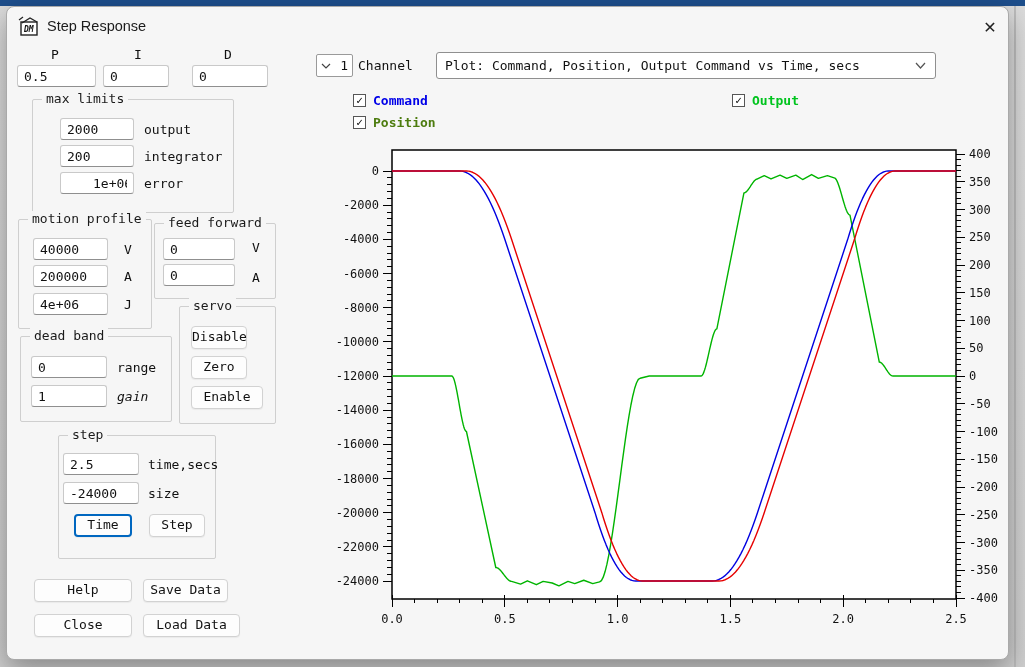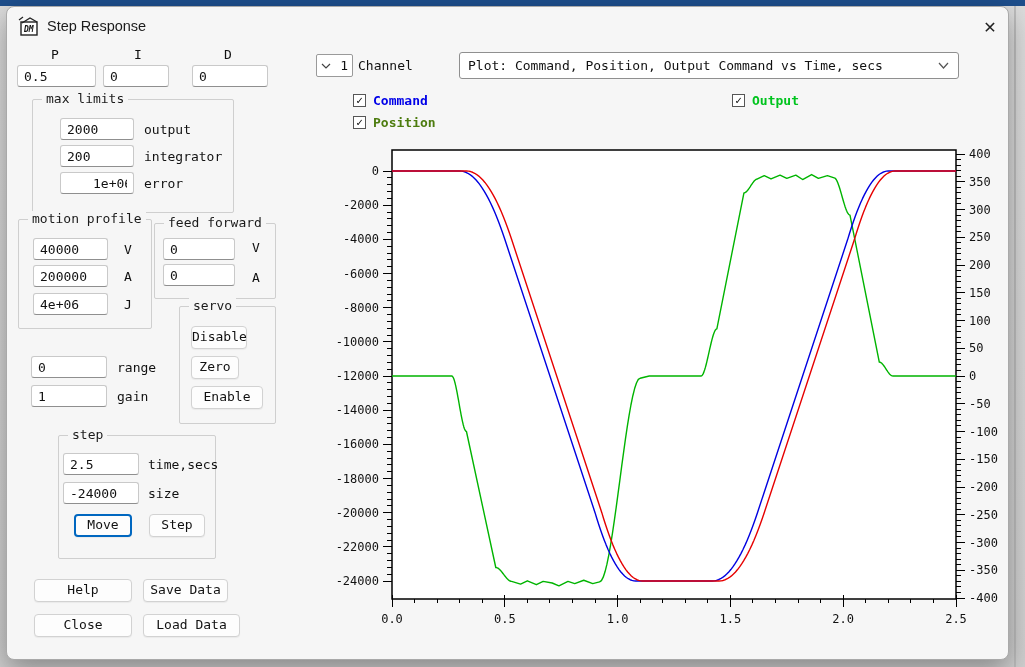--- a/index.html
+++ b/index.html
@@ -51,21 +51,21 @@
     display:flex;align-items:center;justify-content:center;font-size:11px;font-weight:bold;color:#000;line-height:1;
   }
   .cb .cb-label{font-size:13px;font-weight:bold;white-space:pre;}
   .spinner{
     position:absolute;left:309px;top:47px;width:37px;height:23px;box-sizing:border-box;
     background:#fff;border:1px solid #9a9a9a;border-radius:2px;display:flex;align-items:center;cursor:pointer;
   }
   .spinner .chev{margin-left:4px;display:flex;}
   .spinner .val{flex:1;text-align:right;padding-right:4px;font-size:13px;color:#111;}
   .combo{
-    position:absolute;left:452px;top:45px;width:500px;height:27px;box-sizing:border-box;
+    position:absolute;left:429px;top:45px;width:500px;height:27px;box-sizing:border-box;
     background:#fff;border:1px solid #8f8f8f;border-radius:3px;display:flex;align-items:center;cursor:pointer;
   }
   .combo .combo-text{flex:1;padding-left:8px;font-size:13px;color:#111;white-space:pre;overflow:hidden;}
   .combo .chev{margin-right:9px;display:flex;}
   svg text{font-family:"DejaVu Sans Mono","Liberation Mono",monospace;}
 </style>
 </head>
 <body>
 
 <div class="desktop-top-strip"></div>
@@ -116,36 +116,39 @@
   </div>
   <input class="tb" style="left: 156px; top: 231px; width: 72px;" value="0">
   <div class="lbl" style="left:245px;top:233px;">V</div>
   <input class="tb" style="left: 156px; top: 257px; width: 72px;" value="0">
   <div class="lbl" style="left:245px;top:263px;">A</div>
 
   <div class="group" style="left:172px;top:299px;width:95px;height:116px;">
     <div class="group-legend">servo</div>
   </div>
   <div class="btn" style="left:184px;top:319px;width:56px;">Disable</div>
-  <div class="btn" style="left:184px;top:349px;width:48px;">Zero</div>
+  <div class="btn" style="left:184px;top:349px;width:56px;">Zero</div>
   <div class="btn" style="left:184px;top:379px;width:72px;">Enable</div>
 
+  <div class="group" style="left:13px;top:329px;width:150px;height:84px;">
+    <div class="group-legend">dead band</div>
+  </div>
   <input class="tb" style="left: 24px; top: 349px; width: 76px;" value="0">
   <div class="lbl" style="left:110px;top:353px;">range</div>
   <input class="tb" style="left: 24px; top: 378px; width: 76px;" value="1">
-  <div class="lbl" style="left:110px;top:382px;">gain</div>
+  <div class="lbl" style="left:110px;top:382px;font-style:italic;">gain</div>
 
   <div class="group" style="left:51px;top:428px;width:156px;height:122px;">
     <div class="group-legend">step</div>
   </div>
   <input class="tb" style="left: 56px; top: 446px; width: 76px;" value="2.5">
   <div class="lbl" style="left:141px;top:450px;">time,secs</div>
   <input class="tb" style="left: 56px; top: 475px; width: 76px;" value="-24000">
   <div class="lbl" style="left:141px;top:479px;">size</div>
-  <div class="btn primary" style="left:67px;top:507px;width:58px;">Move</div>
+  <div class="btn primary" style="left:67px;top:507px;width:58px;">Time</div>
   <div class="btn" style="left:142px;top:507px;width:56px;">Step</div>
 
   <div class="btn" style="left:27px;top:572px;width:98px;">Help</div>
   <div class="btn" style="left:136px;top:572px;width:85px;">Save Data</div>
   <div class="btn" style="left:27px;top:607px;width:98px;">Close</div>
   <div class="btn" style="left:136px;top:607px;width:97px;">Load Data</div>
 
   <div class="spinner">
     <span class="chev">
       <svg width="10" height="6" viewBox="0 0 10 6">

